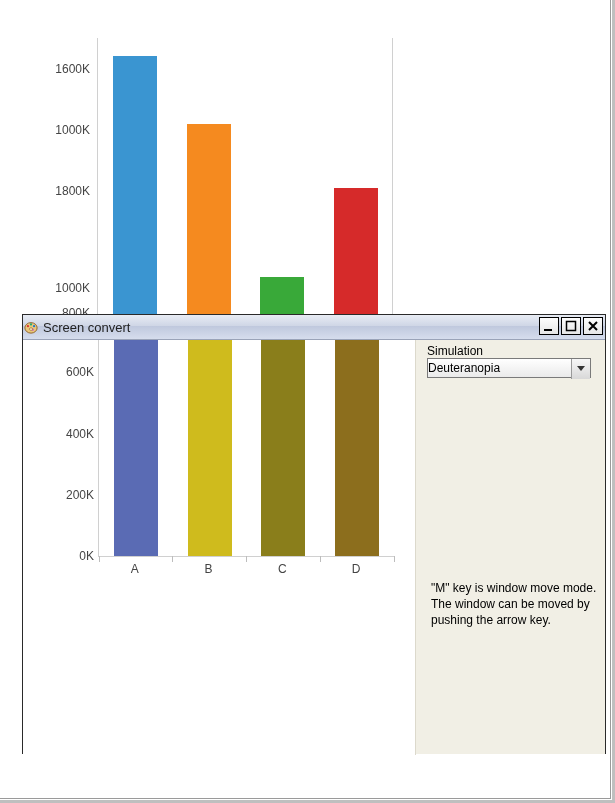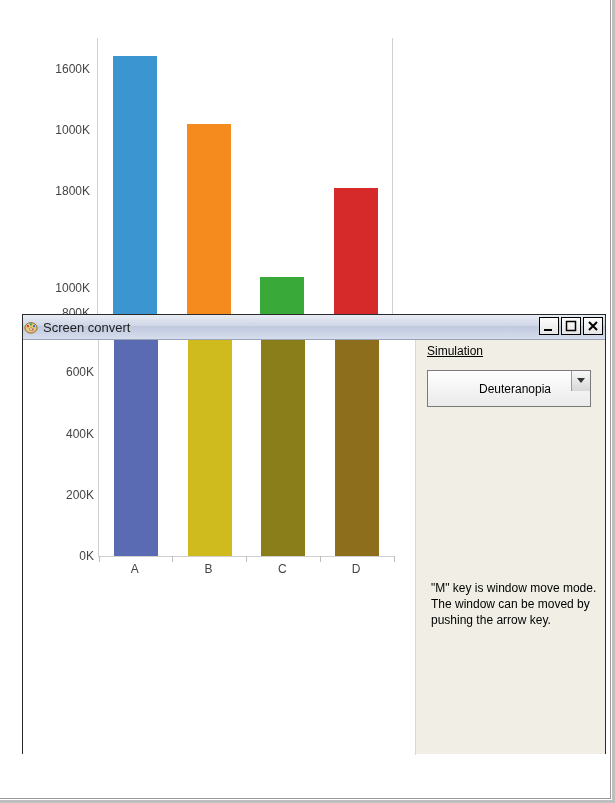--- a/index.html
+++ b/index.html
@@ -170,35 +170,33 @@
   .sim-panel {
     position: absolute;
     right: 8px;
     top: 4px;
     width: 170px;
     font-size: 12px;
     color: #000;
   }
   .sim-panel label {
     display: block;
-    margin-bottom: 12px;
-    text-decoration: underline;
+    margin-bottom: 0;
   }
   .combo {
     position: relative;
     width: 164px;
-    height: 37px;
+    height: 20px;
     border: 1px solid #7a7a7a;
     background: linear-gradient(to bottom,#ffffff,#eaeaea);
     box-sizing: border-box;
     display: flex;
     align-items: center;
-    padding-left: 12px;
-    font-size: 12px;
-    justify-content: center;
+    padding-left: 0;
+    font-size: 12px;
   }
   .combo .arrow-btn {
     position: absolute;
     right: 0;
     top: 0;
     width: 18px;
     height: 20px;
     border-left: 1px solid #9a9a9a;
     background: linear-gradient(to bottom,#f7f7f7,#d8d8d8);
     display: flex;

